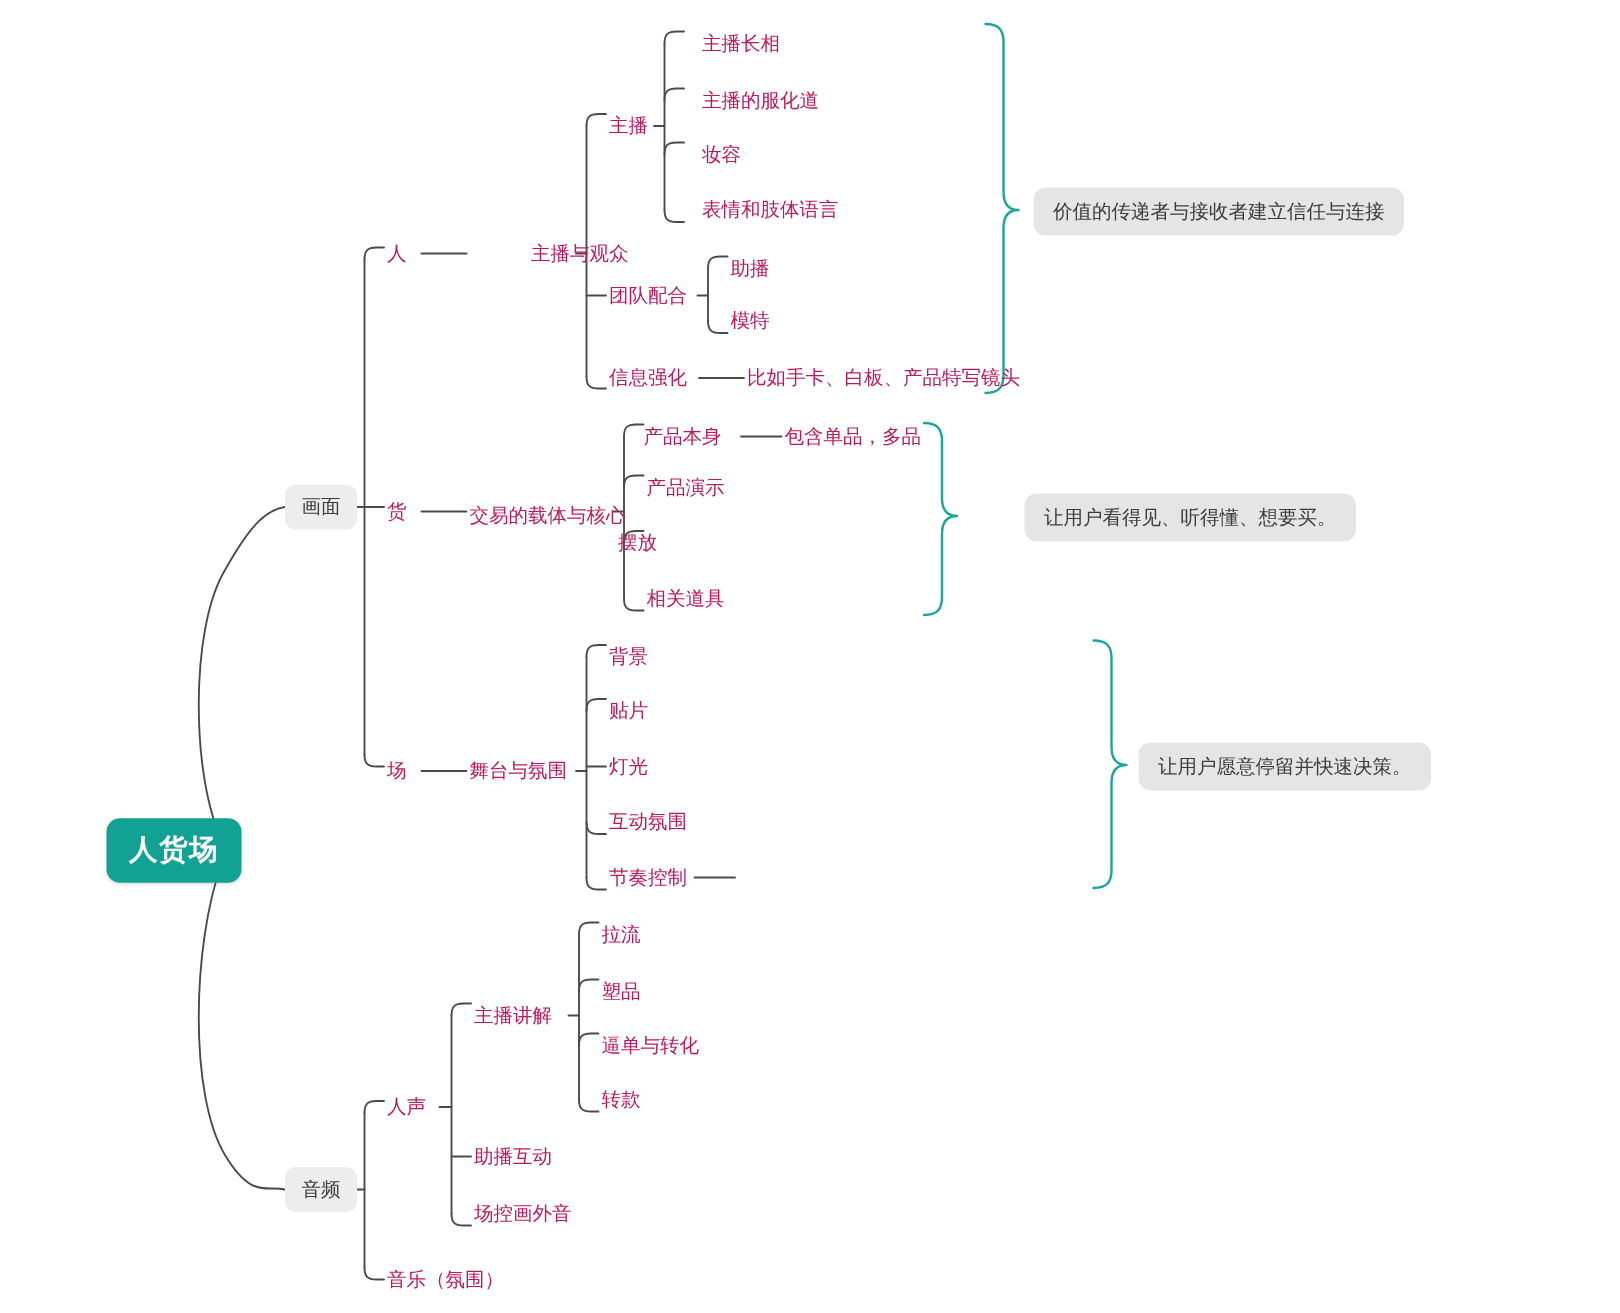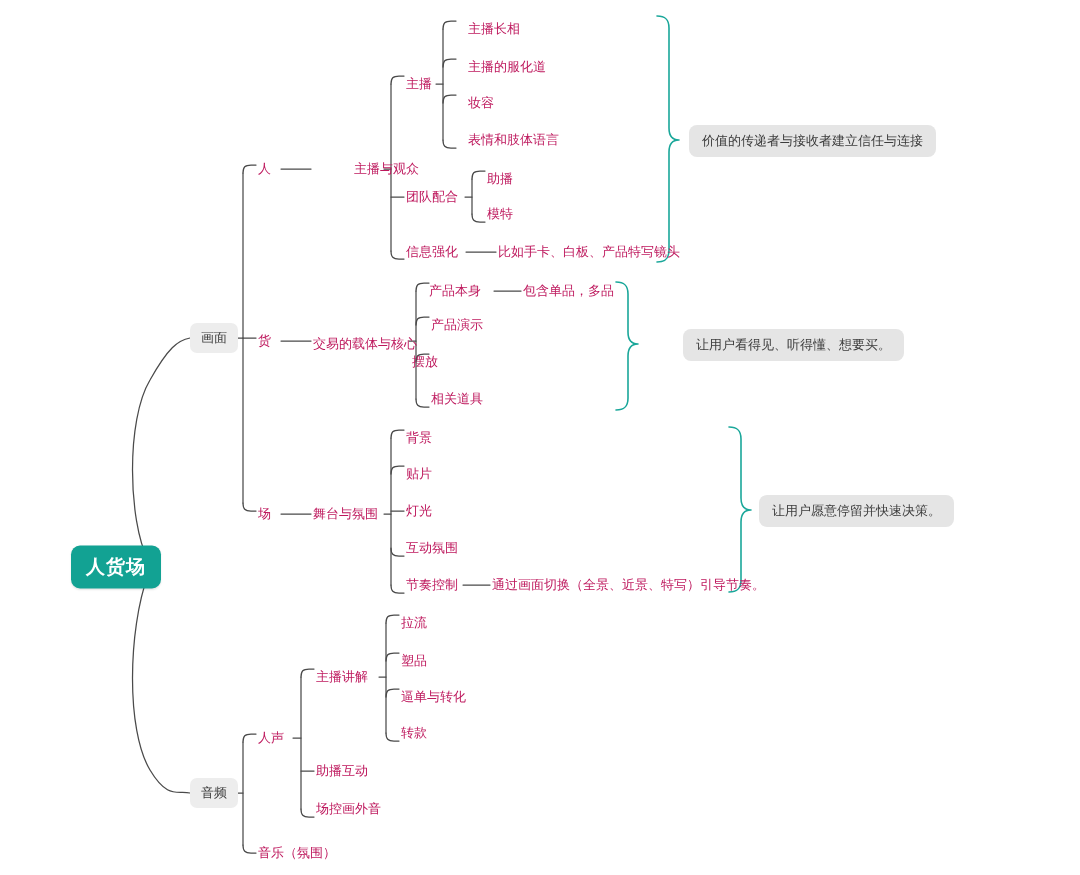--- a/index.html
+++ b/index.html
@@ -188,21 +188,20 @@
   <div class="note-pill" style="left:651px; top:345px;margin-left:32px;">让用户看得见、听得懂、想要买。</div>
 
   <div class="plain-label" style="left:258px; top:514px;">场</div>
   <div class="plain-label" style="left:313px; top:514px;">舞台与氛围</div>
 
   <div class="plain-label" style="left:406px; top:438px;">背景</div>
   <div class="plain-label" style="left:406px; top:474px;">贴片</div>
   <div class="plain-label" style="left:406px; top:511px;">灯光</div>
   <div class="plain-label" style="left:406px; top:548px;">互动氛围</div>
   <div class="plain-label" style="left:406px; top:585px;">节奏控制</div>
-  <div class="plain-label" style="left:492px; top:585px;">通过画面切换（全景、近景、特写）引导节奏。</div>
 
   <div class="note-pill" style="left:759px; top:511px;">让用户愿意停留并快速决策。</div>
 
   <div class="plain-label" style="left:258px; top:738px;">人声</div>
 
   <div class="plain-label" style="left:316px; top:677px;">主播讲解</div>
   <div class="plain-label" style="left:401px; top:623px;">拉流</div>
   <div class="plain-label" style="left:401px; top:661px;">塑品</div>
   <div class="plain-label" style="left:401px; top:697px;">逼单与转化</div>
   <div class="plain-label" style="left:401px; top:733px;">转款</div>

